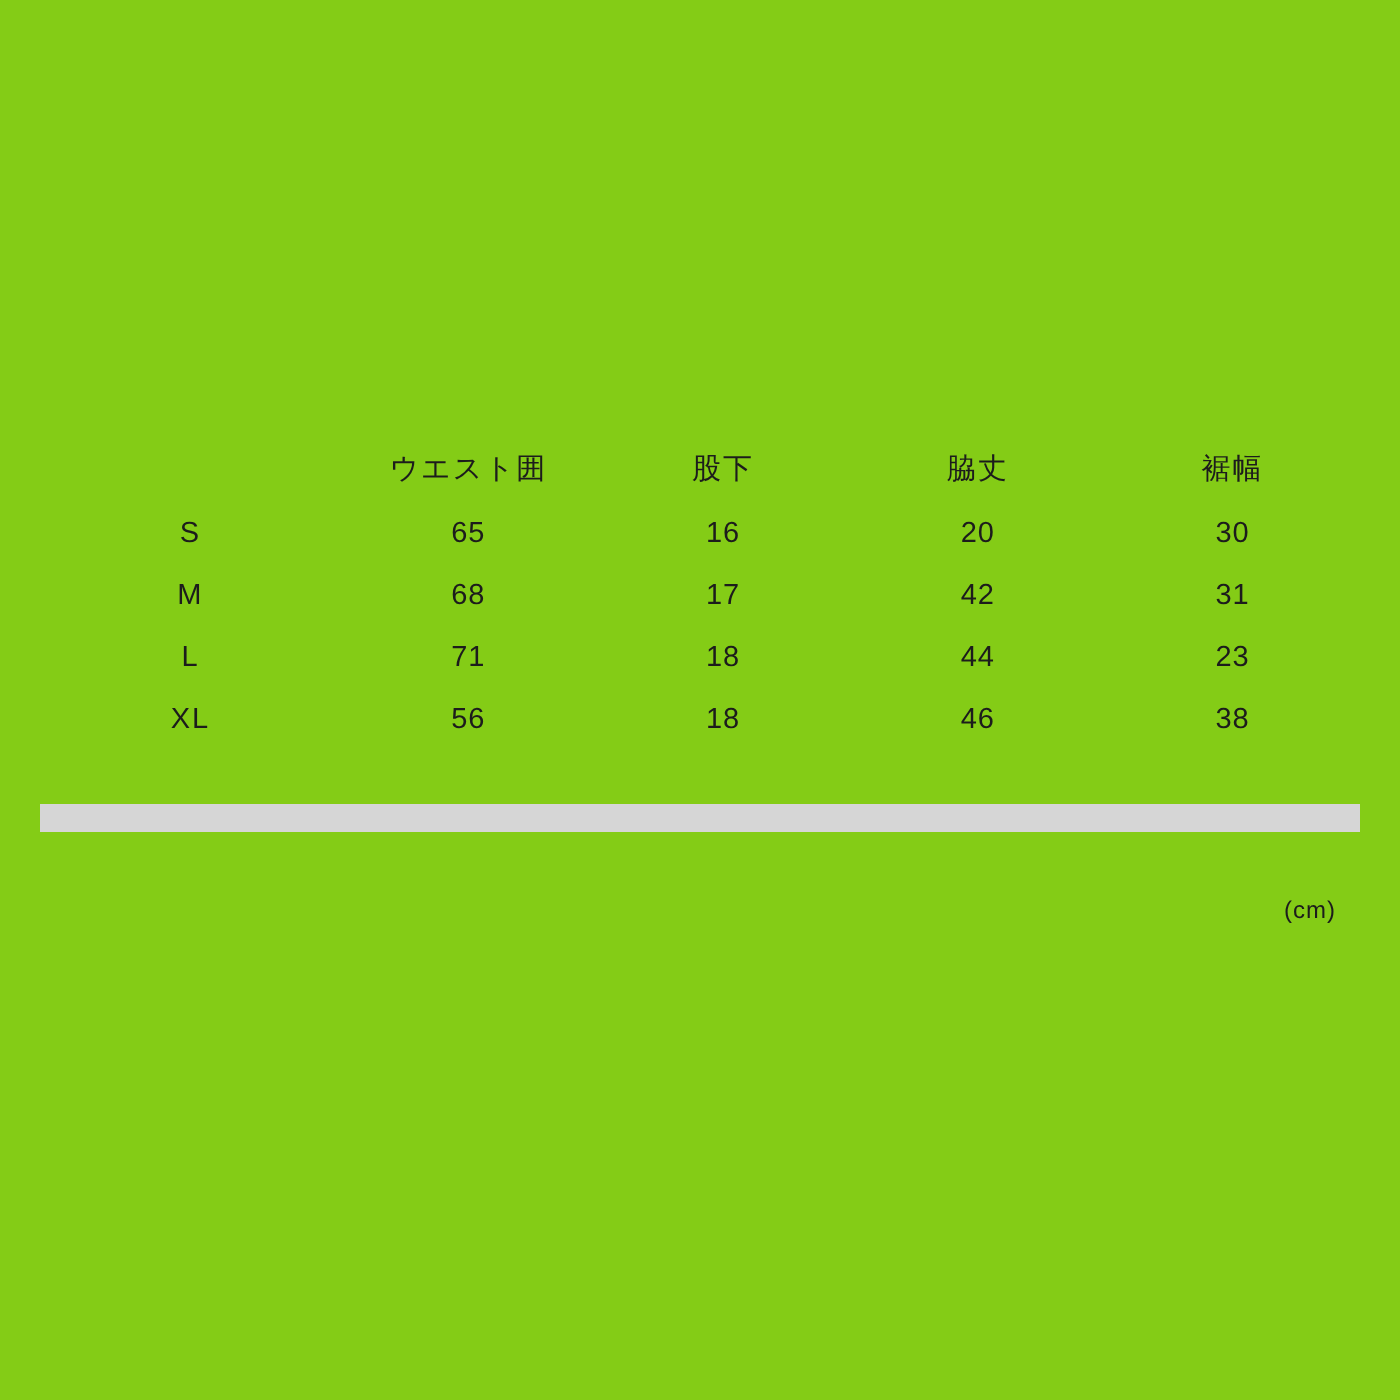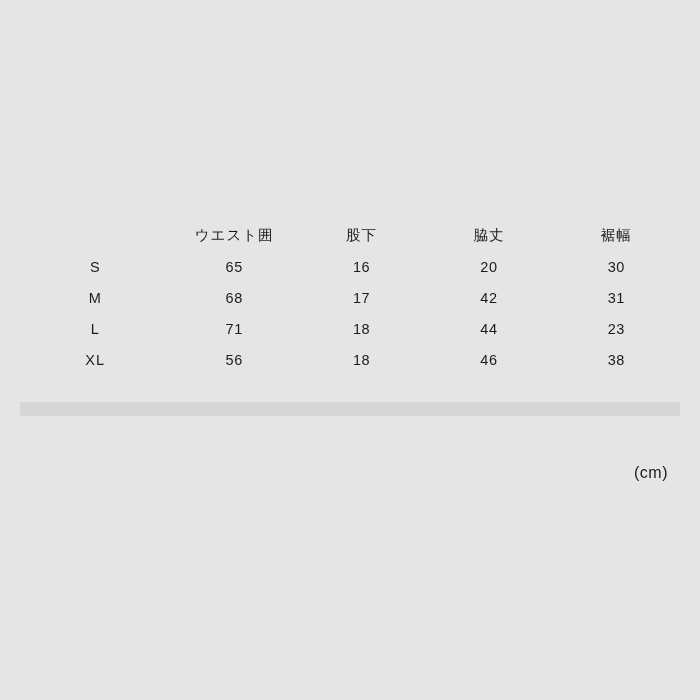--- a/index.html
+++ b/index.html
@@ -14,21 +14,21 @@
     color: #1a1a1a;
     position: relative;
     overflow: hidden;
   }
   .page {
     position: absolute;
     left: 0;
     top: 0;
     width: 700px;
     height: 700px;
-    background: #e5e5e5;
+    background: #84cc16;
   }
   .size-table {
     position: absolute;
     left: 20px;
     top: 218px;
     width: 660px;
     border-collapse: collapse;
     table-layout: fixed;
   }
   .size-table th,
@@ -59,22 +59,22 @@
     position: absolute;
     left: 20px;
     top: 402px;
     width: 660px;
     height: 14px;
     background: #d6d6d6;
   }
   .unit-note {
     position: absolute;
     right: 32px;
-    top: 464px;
-    font-size: 16px;
+    top: 448px;
+    font-size: 12px;
     letter-spacing: 0.5px;
     color: #1c1c1c;
   }
 </style>
 </head>
 <body>
 
 <div class="page">
 
   <table class="size-table">

